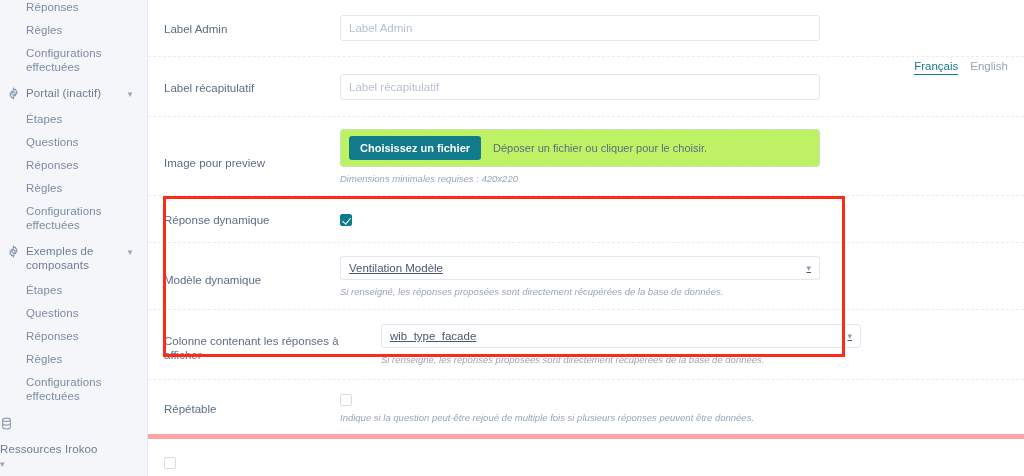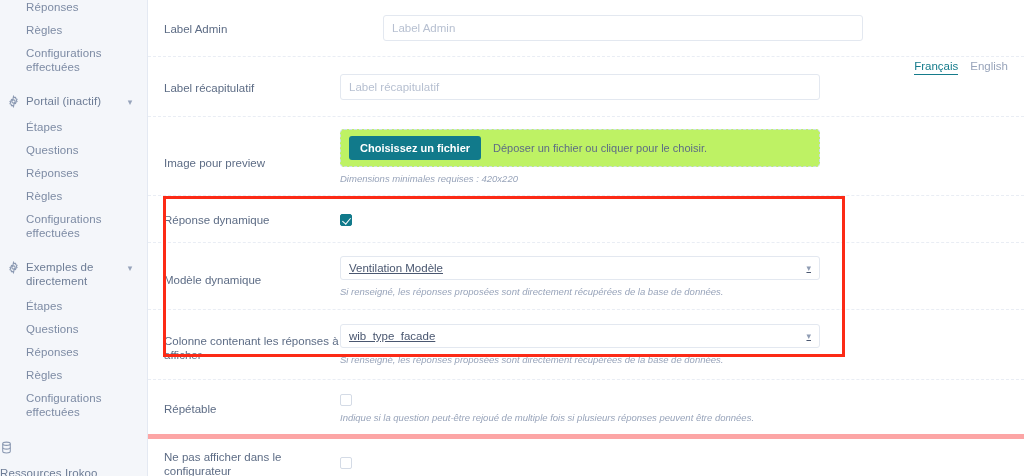--- a/index.html
+++ b/index.html
@@ -23,21 +23,21 @@
     overflow: hidden;
   }
   .side-list { padding-top: 0; }
   .side-row {
     display: flex;
     align-items: flex-start;
     min-height: 17.6px;
     padding: 0 10px 0 0;
     cursor: pointer;
   }
-  .side-row.group { padding-top: 7px; padding-bottom: 7px; align-items: flex-start; margin-top: 8px; }
+  .side-row.group { padding-top: 7px; padding-bottom: 7px; align-items: flex-start; }
   .side-row.child { padding-top: 4.5px; padding-bottom: 4.5px; }
   .side-icon {
     flex: 0 0 26px;
     display: flex; align-items: flex-start; justify-content: center;
     padding-top: 1px;
     color: #8c9ab3;
   }
   .side-icon svg { display: block; }
   .side-label {
     font-size: 11.5px;
@@ -243,21 +243,21 @@
         <span class="side-label">Configurations effectuées</span>
       </div>
 
       <div class="side-row group">
         <span class="side-icon">
           <svg width="13" height="13" viewBox="0 0 24 24" fill="none" stroke="currentColor" stroke-width="2">
             <circle cx="12" cy="12" r="3"></circle>
             <path d="M12 2.5l1.3 2.2 2.5-.5.4 2.5 2.3 1.1-1.2 2.2 1.2 2.2-2.3 1.1-.4 2.5-2.5-.5L12 21.5l-1.3-2.2-2.5.5-.4-2.5-2.3-1.1 1.2-2.2-1.2-2.2 2.3-1.1.4-2.5 2.5.5z"></path>
           </svg>
         </span>
-        <span class="side-label">Exemples de directement</span>
+        <span class="side-label">Exemples de composants</span>
         <span class="chev">▾</span>
       </div>
 
       <div class="side-row child">
         <span class="side-label">Étapes</span>
       </div>
       <div class="side-row child">
         <span class="side-label">Questions</span>
       </div>
       <div class="side-row child">
@@ -298,21 +298,21 @@
 
   <section class="main">
 
     <div class="lang-bar">
       <span class="lang active">Français</span>
       <span class="lang">English</span>
     </div>
 
     <div class="form">
 
-      <div class="row" style="height:57px;align-items:center;gap:43px;">
+      <div class="row" style="height:57px;align-items:center;">
         <div class="lbl">Label Admin</div>
         <div class="ctl">
           <input class="txtinput" type="text" placeholder="Label Admin" style="">
         </div>
       </div>
 
       <div class="row" style="height:60px;align-items:center;">
         <div class="lbl">Label récapitulatif</div>
         <div class="ctl">
           <input class="txtinput" type="text" placeholder="Label récapitulatif" style="">
@@ -341,41 +341,40 @@
         <div class="lbl" style="padding-top:5px;">Modèle dynamique</div>
         <div class="ctl">
           <div class="sel">
             <span class="sel-val">Ventilation Modèle</span>
             <span class="sel-arrow">▾</span>
           </div>
           <div class="hint">Si renseigné, les réponses proposées sont directement récupérées de la base de données.</div>
         </div>
       </div>
 
-      <div class="row" style="padding-top:14px;padding-bottom:13px;">
+      <div class="row" style="padding-top:14px;padding-bottom:13px;gap:41px;">
         <div class="lbl" style="padding-top:5px;">Colonne contenant les réponses à afficher</div>
         <div class="ctl">
           <div class="sel">
             <span class="sel-val">wib_type_facade</span>
             <span class="sel-arrow">▾</span>
           </div>
           <div class="hint">Si renseigné, les réponses proposées sont directement récupérées de la base de données.</div>
         </div>
       </div>
 
       <div class="row solid" style="padding-top:12px;padding-bottom:10px;">
         <div class="lbl">Répétable</div>
         <div class="ctl">
           <span class="cb"></span>
           <div class="hint">Indique si la question peut-être rejoué de multiple fois si plusieurs réponses peuvent être données.</div>
         </div>
       </div>
 
       <div class="row solid" style="height:52px;align-items:center;">
-        <div class="lbl">Ne pas afficher dans le configurateur</div>
         <div class="ctl">
           <span class="cb"></span>
         </div>
       </div>
 
     </div>
 
     <div class="redbox" style="left:15px; top:196px; width:682px; height:161px;"></div>
 
   </section>

